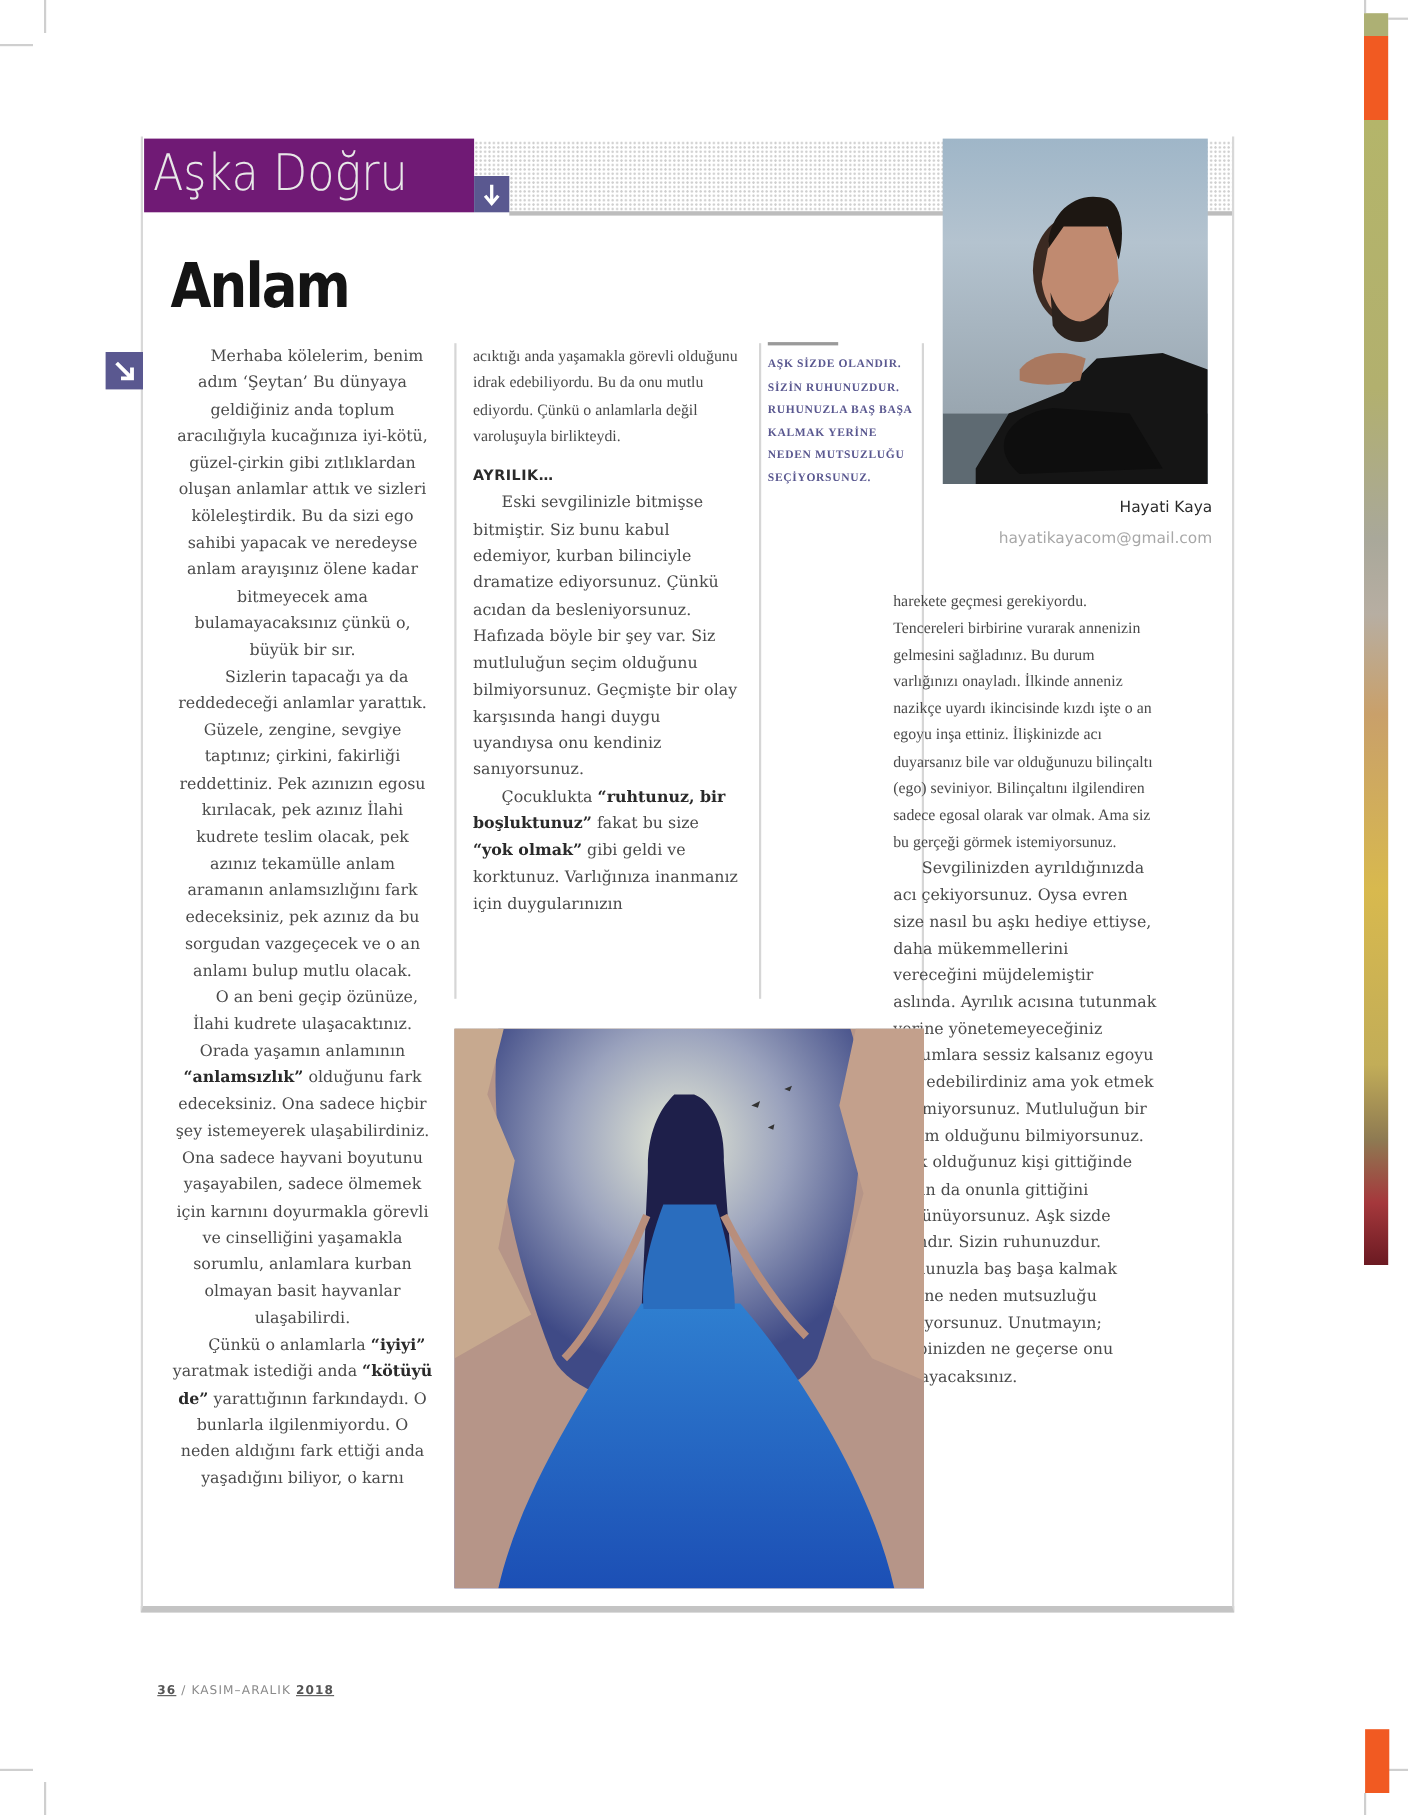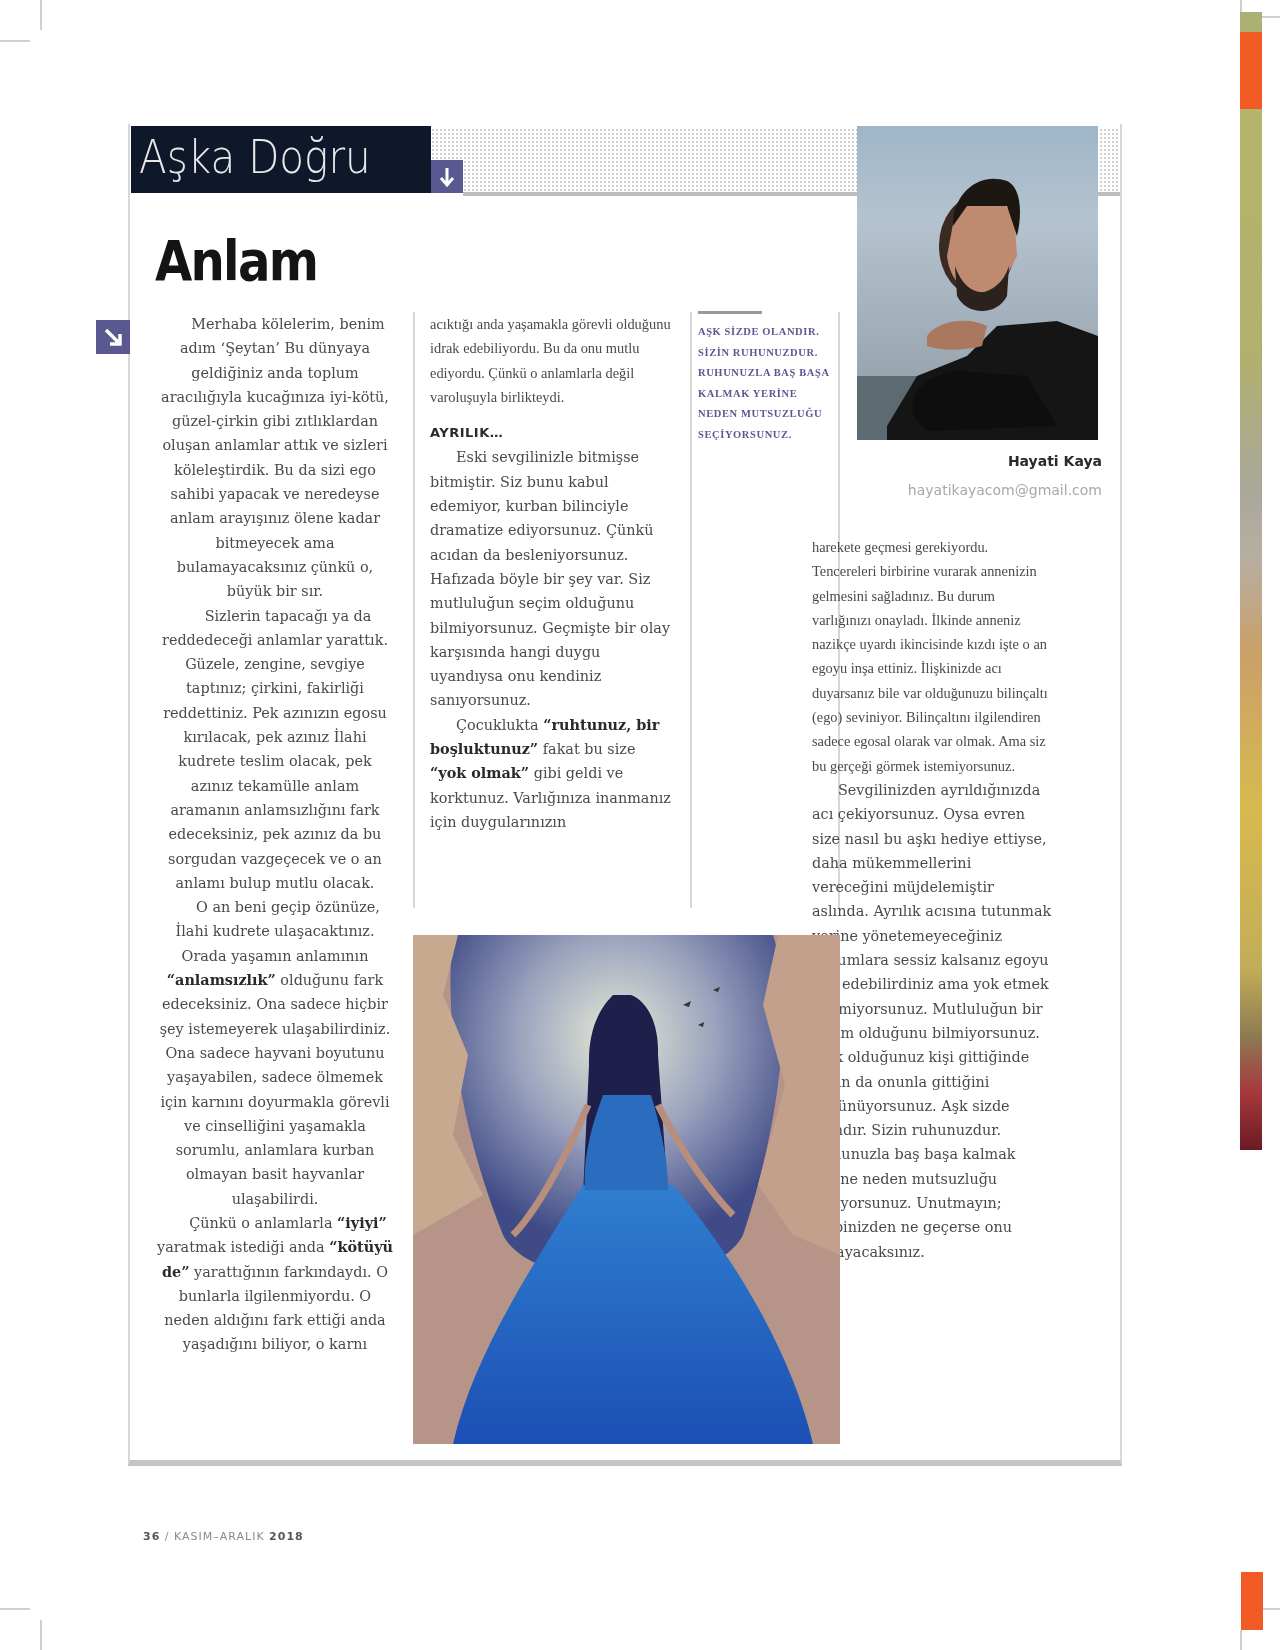--- a/index.html
+++ b/index.html
@@ -1,39 +1,39 @@
 <!DOCTYPE html>
 <html><head>
 <meta charset="utf-8">
 <style>
   html,body{margin:0;padding:0;background:#fff;}
   body{width:1280px;height:1650px;position:relative;overflow:hidden;font-family:"DejaVu Serif",serif;color:#3a3a3a;}
   .crop{position:absolute;background:#cfcfcf;}
   .frame{position:absolute;left:128px;top:124px;width:994px;height:1342px;border:2px solid #d8d8d8;border-top:none;border-bottom:6px solid #c4c4c4;box-sizing:border-box;}
-  .kicker{position:absolute;left:131px;top:126px;width:300px;height:67px;background:#0f172a;}
+  .kicker{position:absolute;left:131px;top:126px;width:300px;height:67px;background:#701a75;}
   .kicker span{position:absolute;left:8px;top:4px;font-family:"DejaVu Sans",sans-serif;font-weight:300;font-size:46px;color:#e8e8e8;letter-spacing:0px;transform:scaleX(0.88);transform-origin:left top;white-space:nowrap;}
   .arrow-box{position:absolute;left:431px;top:160px;width:32px;height:33px;background:#5a5890;display:flex;align-items:center;justify-content:center;}
   .dots{position:absolute;left:463px;top:128px;width:657px;height:64px;background-image:radial-gradient(#cfcfcf 1px, transparent 1.2px);background-size:4px 4px;border-bottom:4px solid #bdbdbd;}
   .dots2{position:absolute;left:431px;top:128px;width:32px;height:32px;background-image:radial-gradient(#cfcfcf 1px, transparent 1.2px);background-size:4px 4px;}
   .title{position:absolute;left:155px;top:228px;font-family:"DejaVu Sans",sans-serif;font-weight:bold;font-size:56px;color:#141414;letter-spacing:-2px;transform:scaleX(0.86);transform-origin:left top;}
   .side-arrow{position:absolute;left:96px;top:320px;width:34px;height:34px;background:#5a5890;display:flex;align-items:center;justify-content:center;}
   .col{position:absolute;font-size:14.4px;line-height:24.3px;color:#4a4a4a;}
   .col p{margin:0;text-indent:26px;}
   .col p.noind{text-indent:0;font-family:Liberation Serif, serif;}
   .col b{color:#2a2a2a;}
   .col h4{margin:12px 0 0 0;font-family:"DejaVu Sans",sans-serif;font-size:13px;font-weight:bold;color:#2b2b2b;letter-spacing:0.5px;}
   .vrule{position:absolute;width:2px;background:#d6d6d6;}
   .pull{position:absolute;left:698px;top:322px;width:140px;font-family:Liberation Serif, serif;font-weight:bold;font-size:10.5px;line-height:20.5px;color:#5a5890;letter-spacing:0.6px;}
   .pull-rule{position:absolute;left:698px;top:311px;width:64px;height:3px;background:#9a9a9a;}
   .photo{position:absolute;left:857px;top:126px;width:241px;height:314px;overflow:hidden;background:linear-gradient(180deg,#9fb6c8 0%,#b4c3cf 30%,#8e9aa3 100%);}
-  .author-name{position:absolute;right:178px;top:453px;font-family:"DejaVu Sans",sans-serif;font-weight:bold;font-size:14px;color:#2a2a2a;margin-left:16px;}
+  .author-name{position:absolute;right:178px;top:453px;font-family:"DejaVu Sans",sans-serif;font-weight:normal;font-size:14px;color:#2a2a2a;margin-left:16px;}
   .author-mail{position:absolute;right:178px;top:482px;font-family:"DejaVu Sans",sans-serif;font-size:14px;color:#a8a8a8;}
   .art{position:absolute;left:413px;top:935px;width:427px;height:509px;overflow:hidden;background:linear-gradient(180deg,#c8c6c0 0%,#a9a6b6 40%,#7d7aa6 100%);}
   .footer{position:absolute;left:143px;top:1530px;font-family:"DejaVu Sans",sans-serif;font-size:11px;color:#8a8a8a;letter-spacing:1px;}
-  .footer b{color:#555;}
+  .footer b{color:#555;text-decoration:underline;}
   .strip{position:absolute;left:1240px;top:12px;width:22px;height:1138px;background:linear-gradient(180deg,#adb074 0%,#adb074 1.8%,#f15a22 1.8%,#f15a22 8.5%,#b4b56a 8.5%,#b2b06e 30%,#a9a89a 42%,#b7aea2 48%,#c9a06a 56%,#d8b94e 70%,#c2ad58 84%,#8e7a52 90%,#a5383c 95%,#6b1a22 100%);}
   .tab{position:absolute;left:1241px;top:1572px;width:22px;height:58px;background:#f15a22;}
 </style>
 </head>
 <body>
 
 <div class="crop" style="left:40px;top:0;width:2px;height:30px;"></div>
 <div class="crop" style="left:0;top:40px;width:30px;height:2px;"></div>
 <div class="crop" style="left:40px;top:1620px;width:2px;height:30px;"></div>
 <div class="crop" style="left:0;top:1608px;width:30px;height:2px;"></div>

